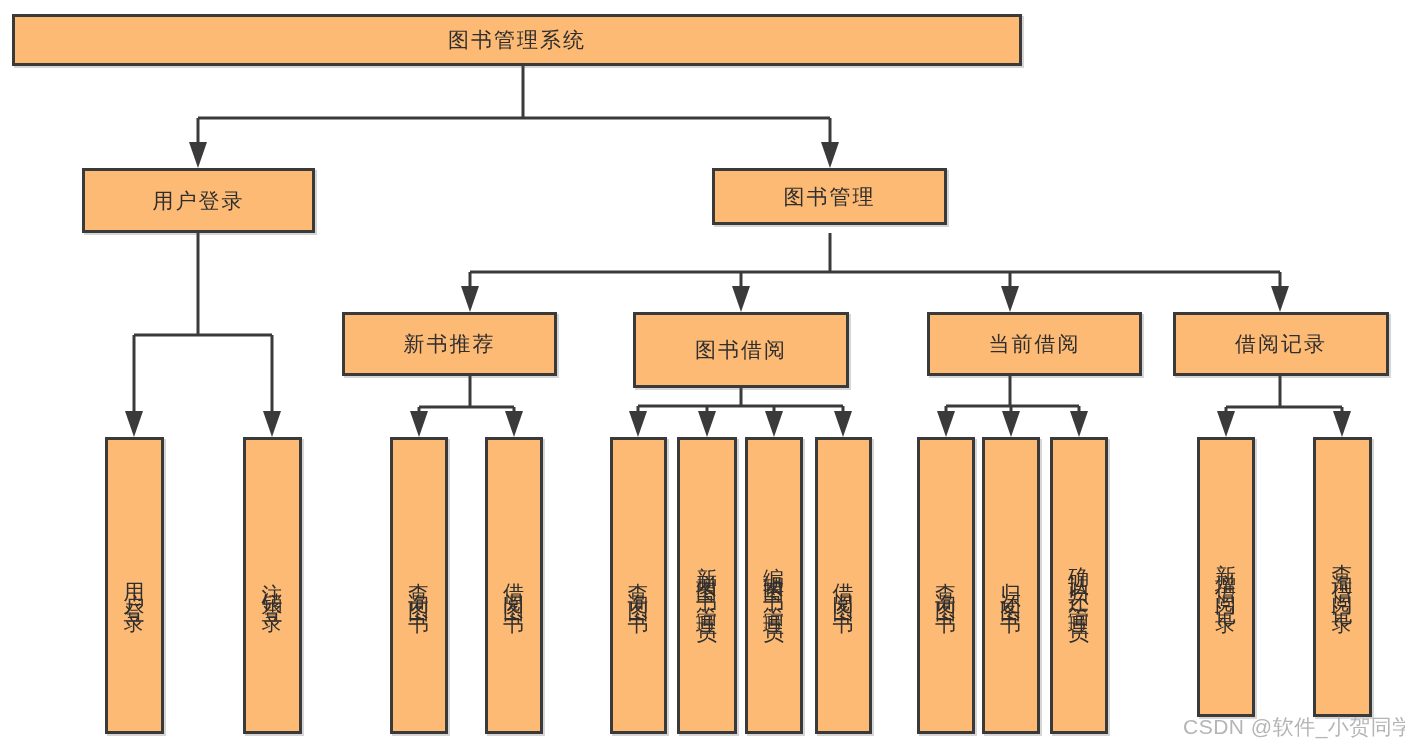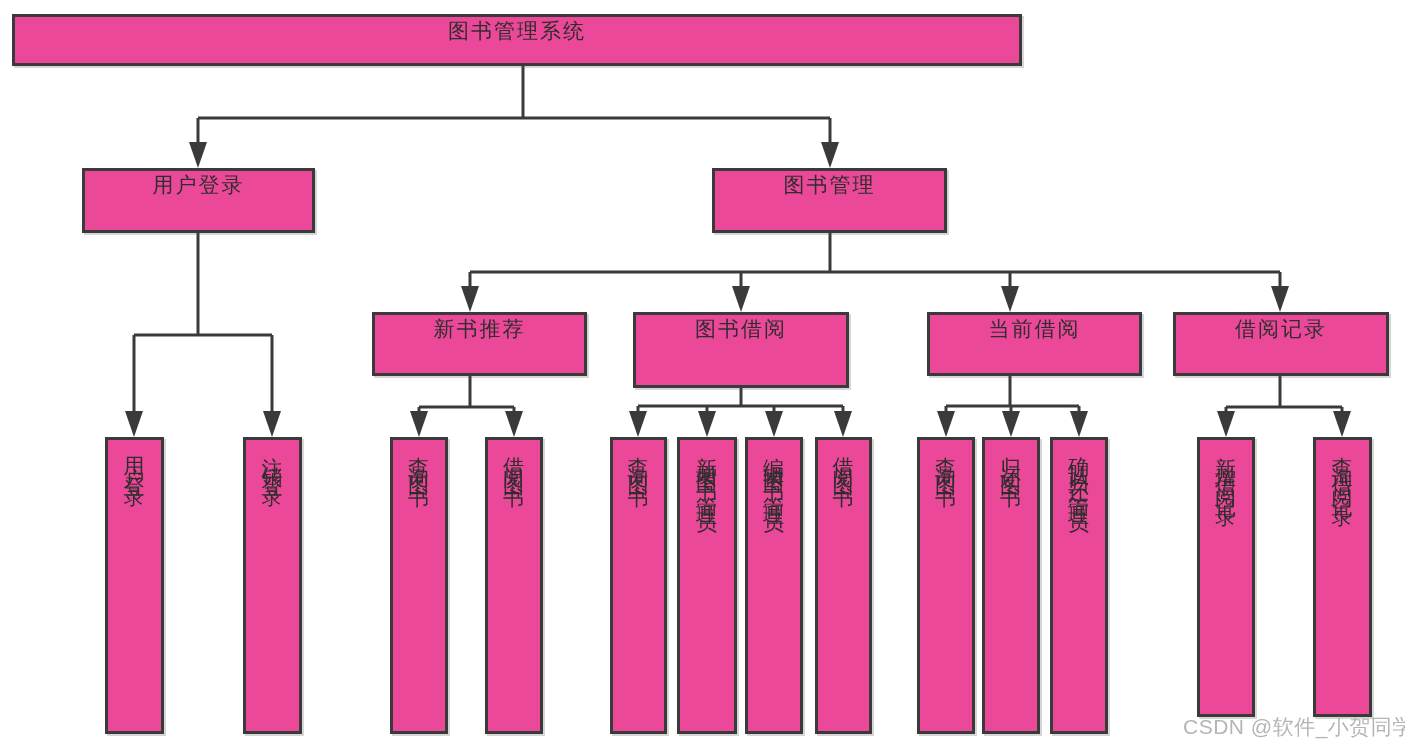--- a/index.html
+++ b/index.html
@@ -2,22 +2,22 @@
 <html><head>
 <meta charset="utf-8">
 <style>
   html,body{margin:0;padding:0;background:#fff;}
   .canvas{
     position:relative;width:1405px;height:747px;background:#ffffff;
     font-family:"Liberation Sans",sans-serif;overflow:hidden;
   }
   svg.connectors{position:absolute;left:0;top:0;z-index:1;}
   .node{
-    position:absolute;box-sizing:border-box;background:#ec4899;
-    border:3px solid #3a3a3a;display:flex;align-items:flex-start;justify-content:center;
+    position:absolute;box-sizing:border-box;background:#fdba74;
+    border:3px solid #3a3a3a;display:flex;align-items:center;justify-content:center;
     color:#2e2e2e;z-index:2;box-shadow:2px 2px 0 rgba(90,90,90,0.25);
   }
   .hlabel{font-size:21px;letter-spacing:2px;white-space:nowrap;}
   .vlabel{
     writing-mode:vertical-rl;text-orientation:mixed;
     font-size:21px;letter-spacing:10px;line-height:1;white-space:nowrap;
   }
   .watermark{
     position:absolute;z-index:5;left:1183px;top:713px;
     font-size:21px;color:#b5b5b5;letter-spacing:0.5px;white-space:nowrap;
@@ -104,25 +104,25 @@
     </g>
   </svg>
 
   <div class="node" style="left:12px;top:14px;width:1010px;height:52px;">
     <span class="hlabel">图书管理系统</span>
   </div>
 
   <div class="node" style="left:82px;top:168px;width:233px;height:65px;">
     <span class="hlabel">用户登录</span>
   </div>
-  <div class="node" style="left:712px;top:168px;width:235px;height:65px;">
+  <div class="node" style="left:712px;top:168px;width:235px;height:57px;">
     <span class="hlabel">图书管理</span>
   </div>
 
-  <div class="node" style="left:372px;top:312px;width:215px;height:64px;">
+  <div class="node" style="left:342px;top:312px;width:215px;height:64px;">
     <span class="hlabel">新书推荐</span>
   </div>
   <div class="node" style="left:633px;top:312px;width:216px;height:76px;">
     <span class="hlabel">图书借阅</span>
   </div>
   <div class="node" style="left:903px;top:312px;width:215px;height:64px;margin-left:24px;">
     <span class="hlabel">当前借阅</span>
   </div>
   <div class="node" style="left:1173px;top:312px;width:216px;height:64px;">
     <span class="hlabel">借阅记录</span>

